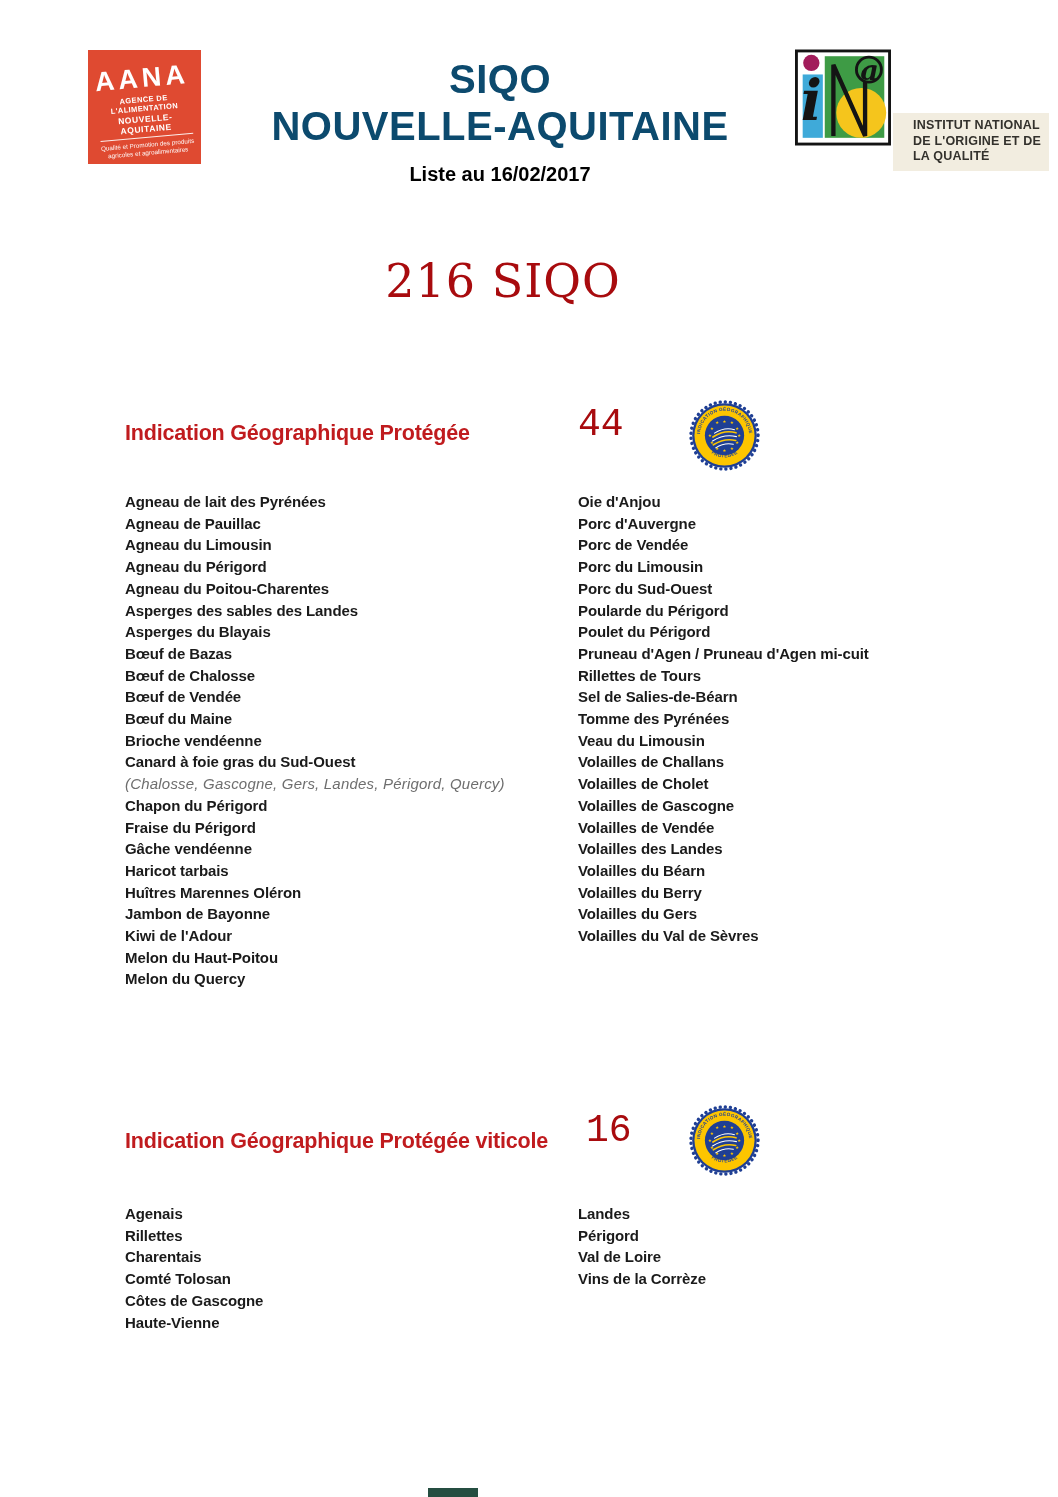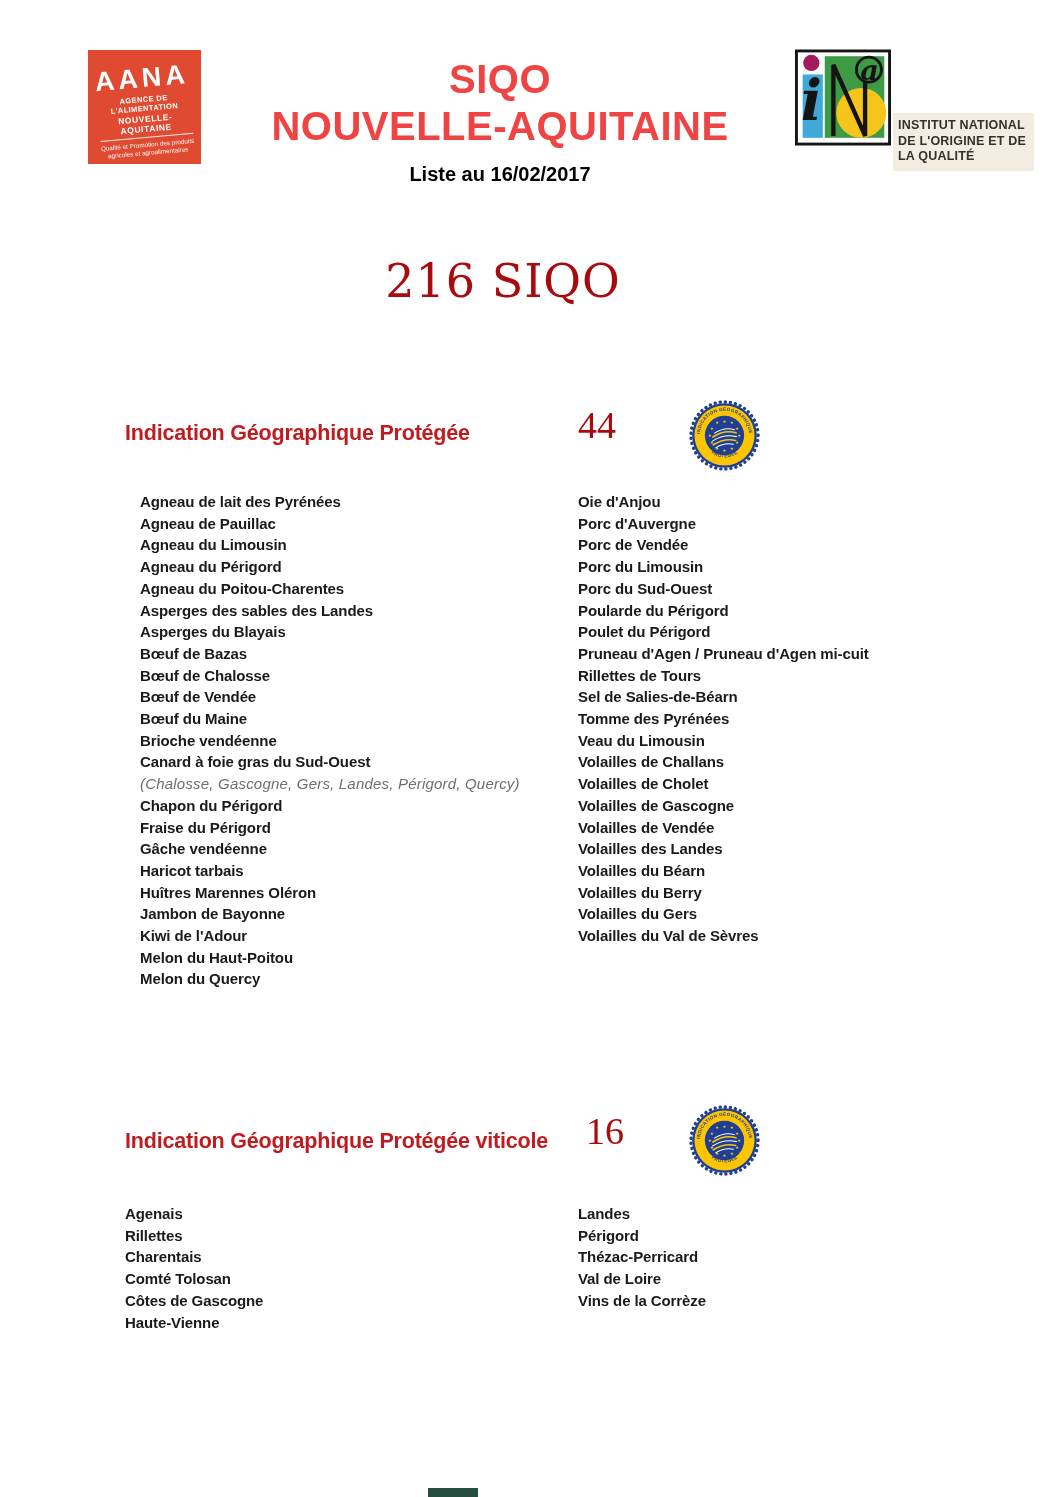--- a/index.html
+++ b/index.html
@@ -12,47 +12,47 @@
   .aana{
     position:absolute;left:88px;top:50px;width:113px;height:114px;
     background:#df4a31;color:#fff;overflow:hidden;
   }
   .aana-inner{position:absolute;left:4px;top:14px;width:105px;transform:rotate(-5deg);text-align:center;}
   .aana-name{font-size:27px;font-weight:bold;letter-spacing:4px;line-height:28px;}
   .aana-l1{font-size:7.5px;font-weight:bold;letter-spacing:.4px;margin-top:3px;}
   .aana-l2{font-size:8.5px;font-weight:bold;letter-spacing:.6px;padding-bottom:3px;border-bottom:1px solid rgba(255,255,255,.9);margin:1px 6px 3px 6px;}
   .aana-l3,.aana-l4{font-size:6.3px;line-height:7.5px;opacity:.95;}
   .title-block{position:absolute;left:0;top:56px;width:1000px;text-align:center;}
-  .title-1,.title-2{color:#ef4444;font-weight:bold;font-size:40px;line-height:47px;letter-spacing:.5px;}
+  .title-1,.title-2{color:#0c4a6e;font-weight:bold;font-size:40px;line-height:47px;letter-spacing:.5px;}
   .subtitle{color:#000;font-weight:bold;font-size:20px;margin-top:13px;}
   .inao{position:absolute;left:795px;top:49px;}
   .inao-caption{
     position:absolute;left:98px;top:64px;width:132px;background:#f2ede0;
     color:#33312c;font-weight:bold;font-size:12.5px;line-height:15.5px;
-    padding:5px 4px 6px 5px;letter-spacing:.2px;
+    padding:5px 4px 6px 20px;letter-spacing:.2px;
   }
   
   .total{
     position:absolute;left:0;top:254px;width:1006px;text-align:center;
     font-family:"DejaVu Serif",serif;font-size:46px;color:#a80b0e;letter-spacing:1px;
   }
   
   .section-title{
     position:absolute;left:125px;color:#c01b1e;font-weight:bold;
     font-size:21.5px;letter-spacing:-.2px;white-space:nowrap;
   }
   .section-count{
-    position:absolute;font-family:Liberation Serif, serif;font-size:38px;color:#a80b0e;
+    position:absolute;font-family:Liberation Mono, monospace;font-size:38px;color:#a80b0e;
   }
   .seal{position:absolute;width:77px;height:77px;}
   .col{position:absolute;width:450px;font-size:15px;font-weight:bold;line-height:21.7px;letter-spacing:-.1px;}
   .col .item{white-space:nowrap;}
   .col .note{font-weight:normal;font-style:italic;color:#6e6e6e;letter-spacing:.2px;}
   .s1-title{top:421px;} .s1-count{left:578px;top:403px;} .s1-seal{left:686px;top:397px;}
-  .s1-col1{left:125px;top:491px;margin-left:15px;} .s1-col2{left:578px;top:491px;}
+  .s1-col1{left:125px;top:491px;} .s1-col2{left:578px;top:491px;}
   .s2-title{top:1129px;} .s2-count{left:586px;top:1109px;} .s2-seal{left:686px;top:1102px;}
   .s2-col1{left:125px;top:1203px;} .s2-col2{left:578px;top:1203px;}
   
   .seal-ring-text{font-family:"Liberation Sans",sans-serif;font-size:6px;font-weight:bold;fill:#1f3f94;letter-spacing:.45px;}
   .seal-star{font-family:"DejaVu Sans",sans-serif;font-size:5.6px;fill:#fdc500;text-anchor:middle;}
   
   .inao-i{font-family:"DejaVu Serif",serif;font-style:italic;font-weight:bold;font-size:58px;fill:#141414;}
   .inao-a{font-family:"DejaVu Serif",serif;font-style:italic;font-weight:bold;font-size:30px;fill:#141414;}
   .bottom-sliver{position:absolute;left:428px;top:1488px;width:50px;height:9px;background:#254e41;}
 </style>
@@ -197,19 +197,18 @@
       <div class="item">Agenais</div>
       <div class="item">Rillettes</div>
       <div class="item">Charentais</div>
       <div class="item">Comté Tolosan</div>
       <div class="item">Côtes de Gascogne</div>
       <div class="item">Haute-Vienne</div>
     </div>
   <div class="col s2-col2">
       <div class="item">Landes</div>
       <div class="item">Périgord</div>
-      <div class="item">Thézac-Perricard</div>
       <div class="item">Val de Loire</div>
       <div class="item">Vins de la Corrèze</div>
     </div>
 
   <div class="bottom-sliver"></div>
 </div>
 
 </body></html>

